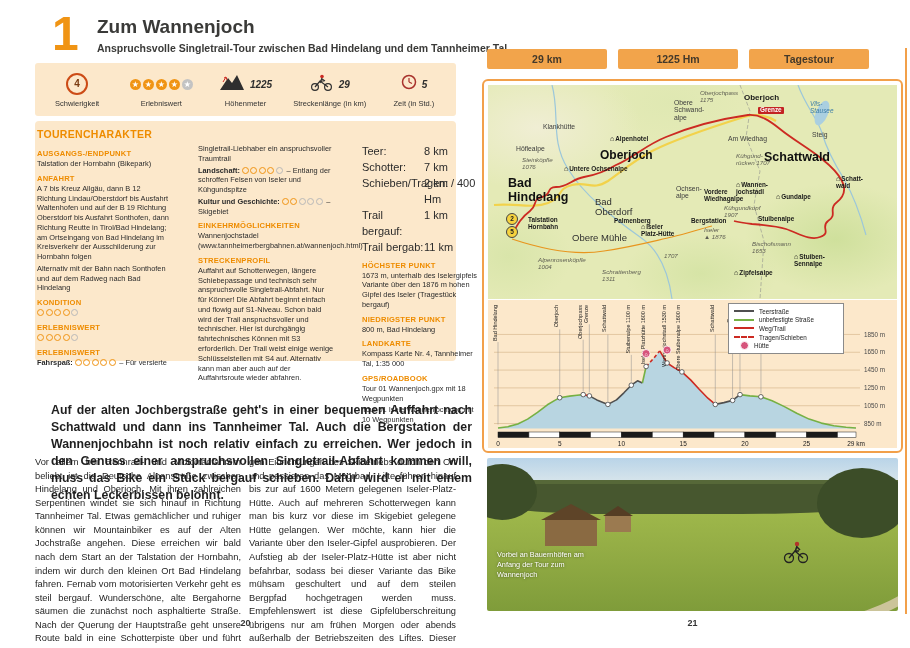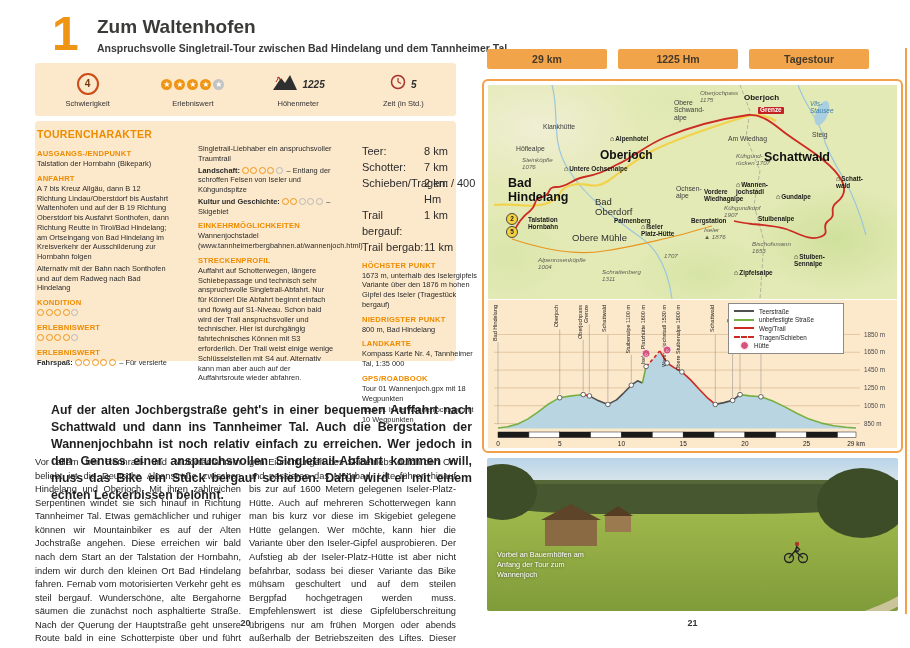--- a/index.html
+++ b/index.html
@@ -92,21 +92,21 @@
   .hut2:before{content:"";position:absolute;left:-2px;top:-10px;border-left:15px solid transparent;
                border-right:15px solid transparent;border-bottom:10px solid #553d24}
   .caption{position:absolute;left:10px;top:92px;width:92px;font-size:7.3px;color:#fff;
            line-height:1.35;text-shadow:0 0 3px rgba(0,0,0,.55)}
   .edge-line{position:absolute;left:905px;top:48px;width:2px;height:566px;background:#f2a04a}
 </style>
 </head>
 <body>
 
 <div class="tour-number">1</div>
-<h1 class="page-title">Zum Waltenhofen</h1>
+<h1 class="page-title">Zum Wannenjoch</h1>
 <h2 class="page-subtitle">Anspruchsvolle Singletrail-Tour zwischen Bad Hindelang und dem Tannheimer Tal</h2>
 
 <div class="stats" id="stats">
     <div class="stat">
       <div class="stat-row">
         <div class="diff-ring">4</div>
       </div>
       <div class="stat-lbl">Schwierigkeit</div>
     </div>
     <div class="stat">
@@ -123,20 +123,33 @@
     </div>
     <div class="stat">
       <div class="stat-row">
         <span><svg width="26" height="17">
             <polygon points="1,16 9,4 13,9 18,1 25,16" fill="#2f2f2f"></polygon>
             <path d="M4,8 L7,3 M7,3 L5,4 M7,3 L8,6" stroke="#cc2a22" stroke-width="1" fill="none"></path>
           </svg></span>
         <span class="stat-val">1225</span>
       </div>
       <div class="stat-lbl">Höhenmeter</div>
+    </div>
+    <div class="stat">
+      <div class="stat-row">
+        <span><svg width="24" height="17">
+            <circle cx="5" cy="13" r="3.4" fill="none" stroke="#2f2f2f" stroke-width="1.2"></circle>
+            <circle cx="18" cy="13" r="3.4" fill="none" stroke="#2f2f2f" stroke-width="1.2"></circle>
+            <path d="M5,13 L10,7 L18,13 M10,7 L14,7" fill="none" stroke="#2f2f2f" stroke-width="1.2"></path>
+            <circle cx="12" cy="2.5" r="1.8" fill="#cc2a22"></circle>
+            <path d="M12,4 L10,9 M12,5 L15,7" stroke="#2f2f2f" stroke-width="1.2" fill="none"></path>
+          </svg></span>
+        <span class="stat-val">29</span>
+      </div>
+      <div class="stat-lbl">Streckenlänge (in km)</div>
     </div>
     <div class="stat">
       <div class="stat-row">
         <span><svg width="16" height="16">
             <circle cx="8" cy="8" r="6.5" fill="none" stroke="#a8322c" stroke-width="1.5"></circle>
             <path d="M8,8 L8,4 M8,8 L11,9.5" stroke="#a8322c" stroke-width="1.2" fill="none"></path>
           </svg></span>
         <span class="stat-val">5</span>
       </div>
       <div class="stat-lbl">Zeit (in Std.)</div>

